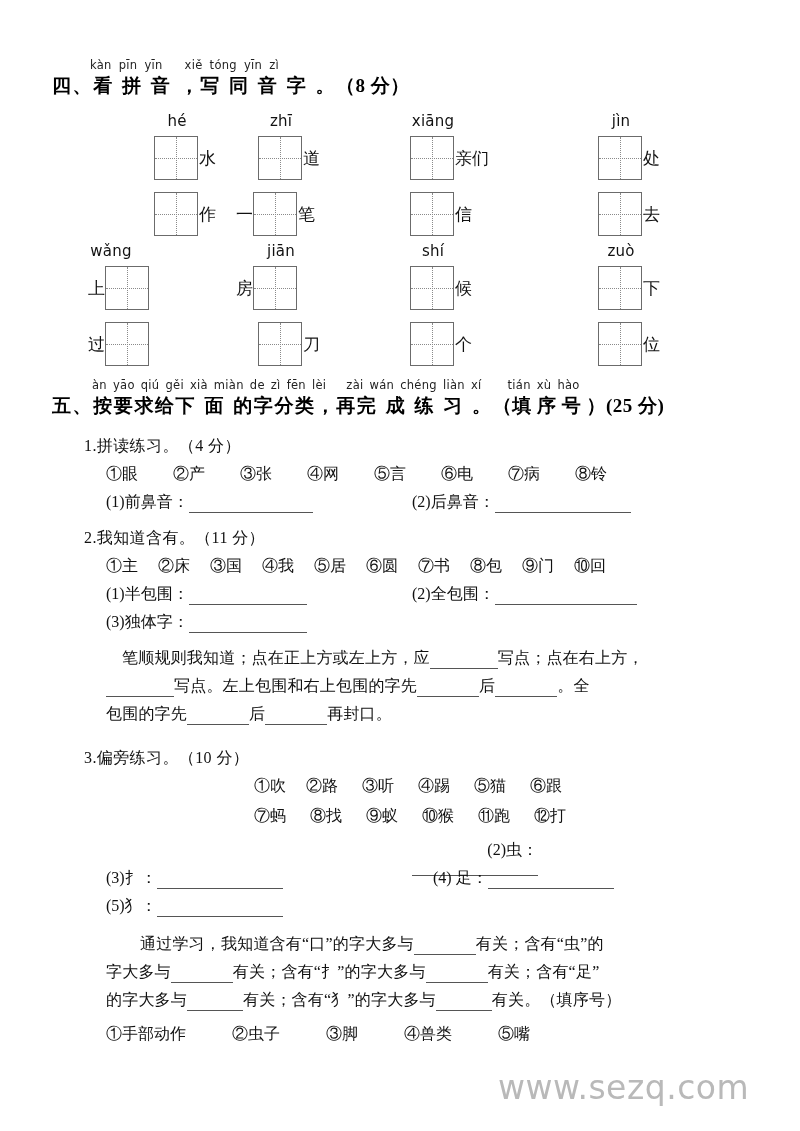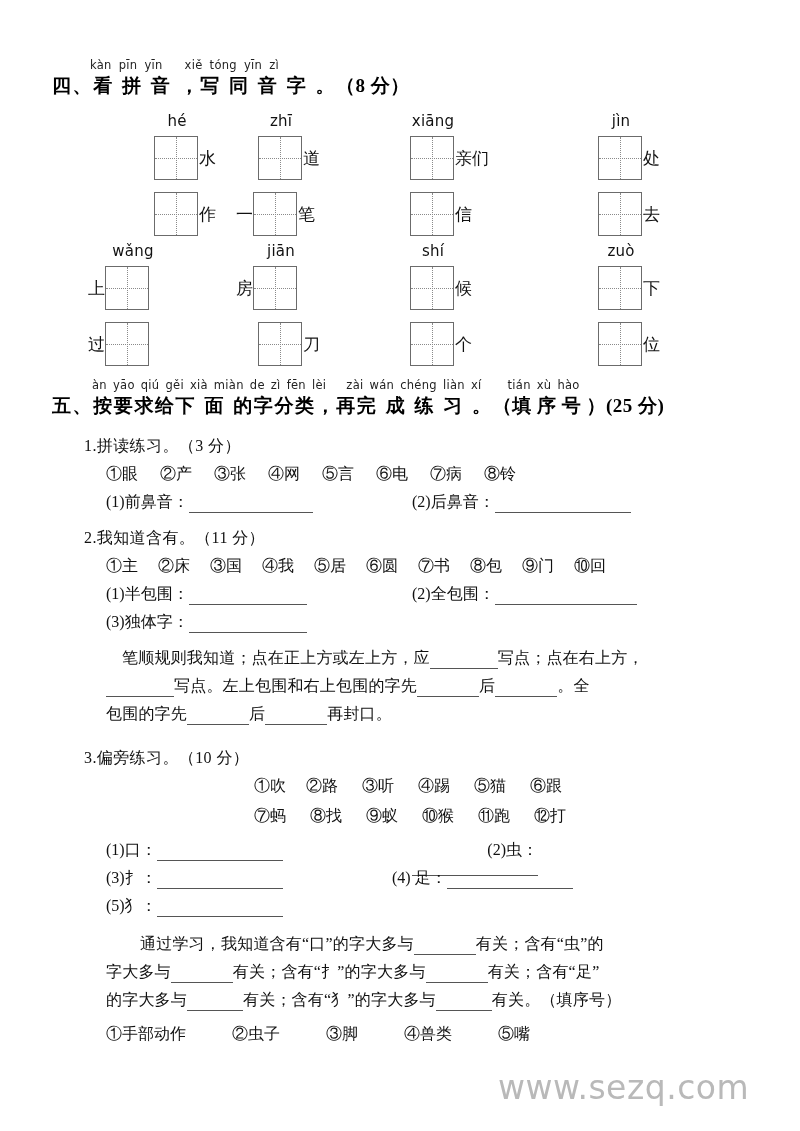--- a/index.html
+++ b/index.html
@@ -213,21 +213,21 @@
         <div class="tz-row">
           <div class="tz-box"></div>
           <span class="tz-char post">处</span>
         </div>
         <div class="tz-row">
           <div class="tz-box"></div>
           <span class="tz-char post">去</span>
         </div>
       </div>
       <div class="tz-col" style="left: 88px; top: 242px;">
-        <div class="tz-syl" style="margin-left: 22px;">wǎng</div>
+        <div class="tz-syl" style="">wǎng</div>
         <div class="tz-row" style="padding-left: 0px;">
           <span class="tz-char pre">上</span>
           <div class="tz-box"></div>
         </div>
         <div class="tz-row" style="padding-left: 0px;">
           <span class="tz-char pre">过</span>
           <div class="tz-box"></div>
         </div>
       </div>
       <div class="tz-col" style="left: 236px; top: 242px;">
@@ -268,23 +268,23 @@
   <div class="sec-head" style="left:52px; top:378px;">
     <div class="sec-pinyin">
       <span style="display:inline-block; width:40px;"></span><span id="s5py"><span style="margin-right: 6px;">àn</span><span style="margin-right: 6px;">yāo</span><span style="margin-right: 6px;">qiú</span><span style="margin-right: 6px;">gěi</span><span style="margin-right: 6px;">xià</span><span style="margin-right: 6px;">miàn</span><span style="margin-right: 6px;">de</span><span style="margin-right: 6px;">zì</span><span style="margin-right: 6px;">fēn</span><span style="margin-right: 20px;">lèi</span><span style="margin-right: 6px;">zài</span><span style="margin-right: 6px;">wán</span><span style="margin-right: 6px;">chéng</span><span style="margin-right: 6px;">liàn</span><span style="margin-right: 26px;">xí</span><span style="margin-right: 6px;">tián</span><span style="margin-right: 6px;">xù</span><span style="margin-right: 6px;">hào</span></span>
     </div>
     <div class="sec-title">
       <span>五、按要求给下 面 的字分类，再完 成 练 习 。</span><span class="paren">（填 序 号 ）(25 分)</span>
     </div>
   </div>
 
   <div class="q" style="left:84px; top:436px;">
-    <span class="q-num">1.</span><span>拼读练习。</span><span>（3 分）</span>
-  </div>
-  <div class="opt-row" id="q1-opts" style="left:106px; top:464px;">
+    <span class="q-num">1.</span><span>拼读练习。</span><span>（4 分）</span>
+  </div>
+  <div class="opt-row" id="q1-opts" style="left:106px; top:464px;gap:13px;">
       <span class="opt" style="margin-right: 22px;">①眼</span>
       <span class="opt" style="margin-right: 22px;">②产</span>
       <span class="opt" style="margin-right: 22px;">③张</span>
       <span class="opt" style="margin-right: 22px; font-family: Liberation Mono, monospace;">④网</span>
       <span class="opt" style="margin-right: 22px;">⑤言</span>
       <span class="opt" style="margin-right: 22px;">⑥电</span>
       <span class="opt" style="margin-right: 22px;">⑦病</span>
       <span class="opt" style="margin-right: 22px;">⑧铃</span>
     </div>
   <div class="fillrow" style="left:106px; top:492px;">
@@ -341,33 +341,29 @@
     </div>
   <div class="opt-row" id="q3-opts2" style="left:254px; top:806px;">
       <span class="opt" style="margin-right: 24px;">⑦蚂</span>
       <span class="opt" style="margin-right: 24px;">⑧找</span>
       <span class="opt" style="margin-right: 24px;">⑨蚁</span>
       <span class="opt" style="margin-right: 24px;">⑩猴</span>
       <span class="opt" style="margin-right: 24px;">⑪跑</span>
       <span class="opt" style="margin-right: 24px;">⑫打</span>
     </div>
 
-  <div class="fillrow" style="left:106px; top:840px;">
-    <span>(1)口：</span>
-    <span class="blank-line" style="width:126px;"></span>
-  </div>
   <div class="fillrow" style="left:412px; top:840px;flex-direction:column;">
     <span>(2)虫：</span>
     <span class="blank-line" style="width:126px;"></span>
   </div>
   <div class="fillrow" style="left:106px; top:868px;">
     <span>(3)扌：</span>
     <span class="blank-line" style="width:126px;"></span>
   </div>
-  <div class="fillrow" style="left:392px; top:868px;">
+  <div class="fillrow" style="left:433px; top:868px;">
     <span>(4) 足：</span>
     <span class="blank-line" style="width:126px;"></span>
   </div>
   <div class="fillrow" style="left:106px; top:896px;">
     <span>(5)犭：</span>
     <span class="blank-line" style="width:126px;"></span>
   </div>
 
   <div class="para" id="q3-sum-0" style="left:140px; top:934px;"><span class="t">通过学习，我知道含有“口”的字大多与</span><span class="blank-line" style="width: 62px;"></span><span class="t">有关；含有“虫”的</span></div>
   <div class="para" id="q3-sum-2" style="left:106px; top:990px;"><span class="t">的字大多与</span><span class="blank-line" style="width: 56px;"></span><span class="t">有关；含有“犭”的字大多与</span><span class="blank-line" style="width: 56px;"></span><span class="t">有关。（填序号）</span></div>

